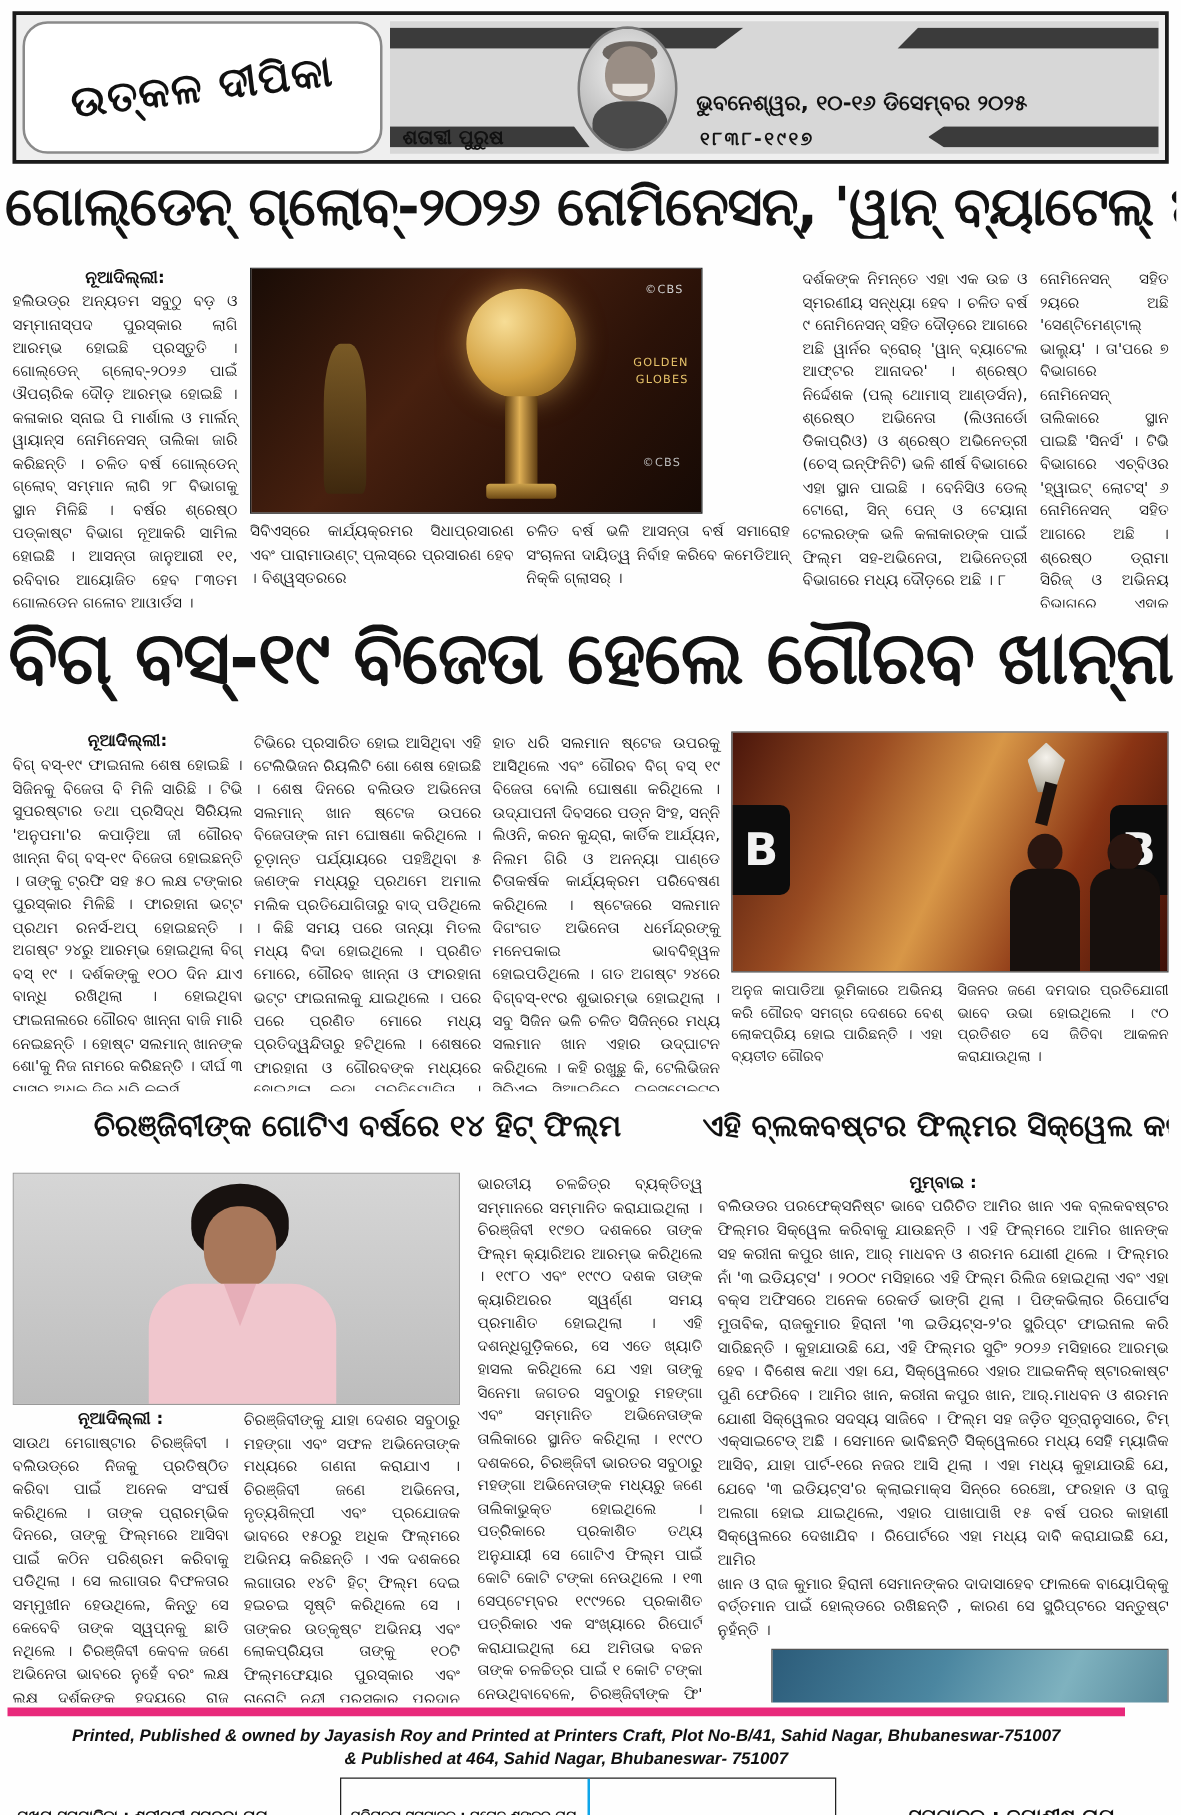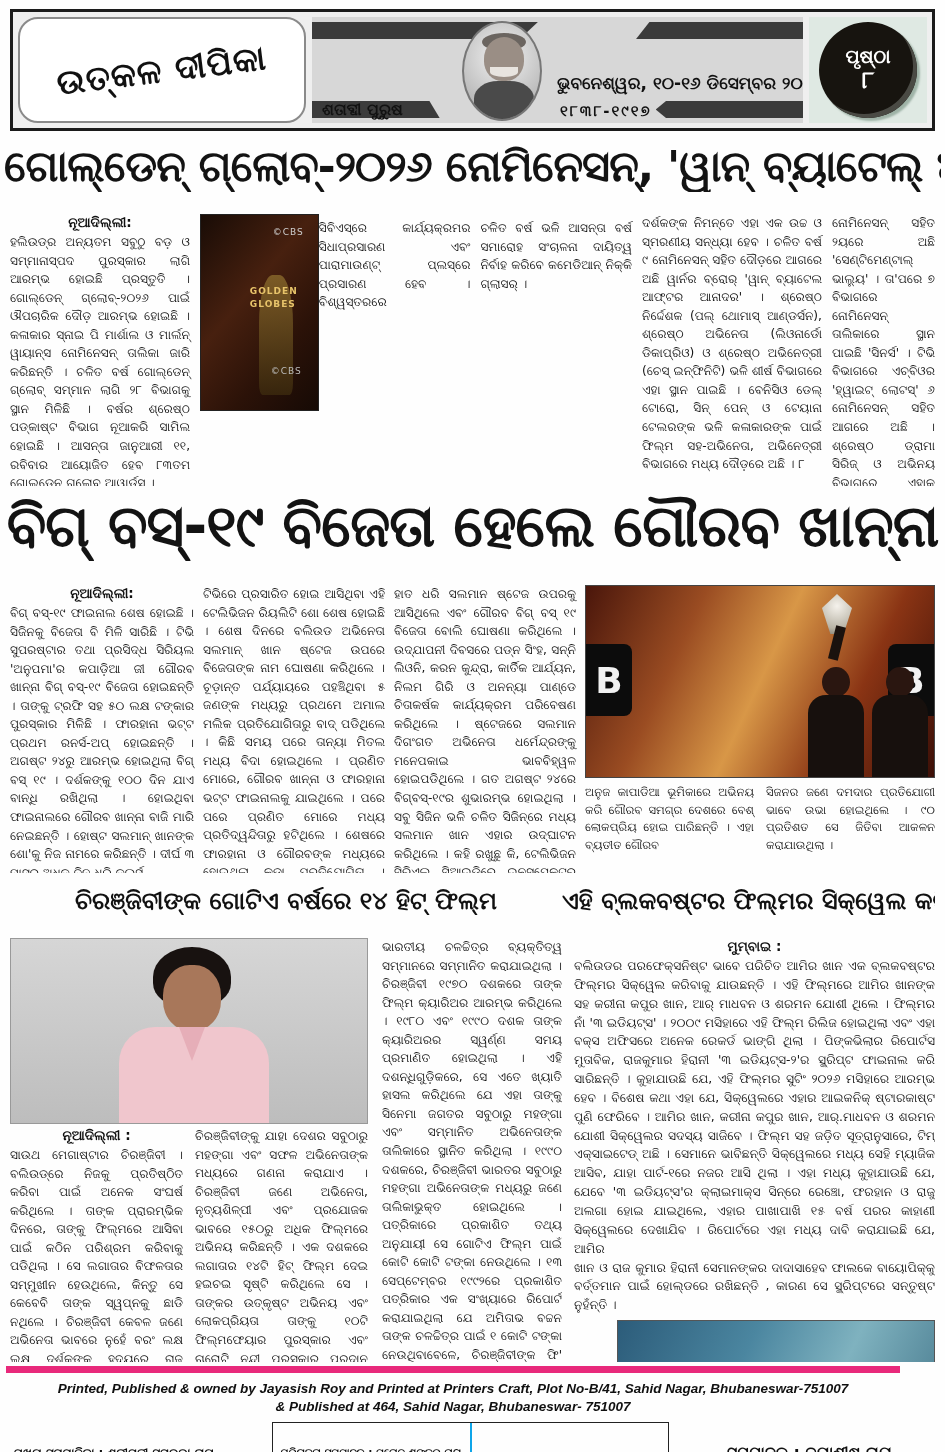--- a/index.html
+++ b/index.html
@@ -51,33 +51,33 @@
   .h-a2 { top:492px; font-size:58px; letter-spacing:-1px; }
   .h-row3 { position:absolute; top:887px; left:10px; width:925px; display:flex; overflow:hidden; }
   .h-a3 { width:552px; font-size:24px; font-weight:bold; text-align:center; white-space:nowrap; overflow:hidden; }
   .h-a4 { flex:1; font-size:24px; font-weight:bold; text-align:center; white-space:nowrap; overflow:hidden; }
   
   .bt { font-size:12.2px; line-height:1.52; text-align:justify; color:#141414; }
   .dateline { text-align:center; font-weight:bold; font-size:13.5px; margin-bottom:2px; }
   
   .a1 { position:absolute; top:214px; left:10px; width:925px; height:272px; display:flex; gap:10px; overflow:hidden; }
   .a1 .c1 { width:180px; }
-  .a1 .mid { width:432px; display:flex; flex-direction:row; }
+  .a1 .mid { width:432px; display:flex; flex-direction:column; }
   .a1 .under { display:flex; gap:10px; margin-top:5px; }
   .a1 .under p { flex:1; }
   .a1 .c3 { width:180px; }
   .a1 .c4 { flex:1; }
   .gg-photo { position:relative; width:362px; height:197px; background:linear-gradient(130deg,#190c06,#47200f 40%,#2b1208 70%,#160a05); border:1px solid #222; overflow:hidden; }
   .gg-globe { position:absolute; left:172px; top:16px; width:88px; height:88px; border-radius:50%;
     background:radial-gradient(circle at 35% 30%, #f7dd96, #d2a040 55%, #7e5516); box-shadow:0 0 22px rgba(255,205,100,.5); }
   .gg-stem { position:absolute; left:203px; top:102px; width:26px; height:72px; background:linear-gradient(90deg,#5d3c12,#e0b055 45%,#5d3c12); }
   .gg-base { position:absolute; left:188px; top:172px; width:56px; height:12px; border-radius:3px; background:linear-gradient(#caa04a,#6e4a15); }
   .gg-side { position:absolute; left:58px; top:60px; width:34px; height:120px; background:linear-gradient(#8a6a2c,#3c2a0e); border-radius:40% 40% 10% 10%; opacity:.8; }
   .gg-credit { position:absolute; right:14px; top:12px; color:#cfcfcf; font-size:9px; letter-spacing:1px; }
-  .gg-brand { position:absolute; right:10px; top:70px; width:58px; color:#e7c36a; font-size:9px; font-weight:bold; text-align:left; letter-spacing:1px; line-height:1.4; }
+  .gg-brand { position:absolute; right:10px; top:70px; width:58px; color:#e7c36a; font-size:9px; font-weight:normal; text-align:right; letter-spacing:1px; line-height:1.4; }
   .gg-credit2 { position:absolute; right:16px; bottom:34px; color:#bdbdbd; font-size:9px; letter-spacing:1px; }
   
   .a2 { position:absolute; top:585px; left:10px; width:925px; height:288px; display:flex; gap:9px; overflow:hidden; }
   .a2 .c1 { width:184px; }
   .a2 .c2 { width:182px; }
   .a2 .c3 { width:182px; }
   .a2 .right { flex:1; display:flex; flex-direction:column; }
   .bb-photo { position:relative; width:100%; height:193px; border:1px solid #444; overflow:hidden;
     background:linear-gradient(115deg,#4a160b,#9a4c22 28%,#d89747 50%,#8a3414 74%,#3c0f07); }
   .bb-b { position:absolute; top:58px; width:46px; height:72px; background:#0c0c0c; color:#f2f2f2;
@@ -136,26 +136,20 @@
       <div class="portrait">
         <div class="turban"></div>
         <div class="head"></div>
         <div class="mustache"></div>
         <div class="body"></div>
       </div>
       <div class="mast-tagline">ଶତାବ୍ଦୀ ପୁରୁଷ</div>
       <div class="mast-date">ଭୁବନେଶ୍ୱର, ୧୦-୧୬ ଡିସେମ୍ବର ୨୦୨୫</div>
       <div class="mast-years">୧୮୩୮-୧୯୧୭</div>
     </div>
-    <div class="badge-panel">
-      <div class="page-badge">
-        <div class="lbl">ପୃଷ୍ଠା</div>
-        <div class="num">୮</div>
-      </div>
-    </div>
   </div>
 
   <div class="headline h-a1">ଗୋଲ୍ଡେନ୍ ଗ୍ଲୋବ୍-୨୦୨୬ ନୋମିନେସନ୍, 'ୱାନ୍ ବ୍ୟାଟେଲ୍ ଆଫ୍ଟର୍ ଆନାଦର'କୁ ୯ ବିଭାଗ</div>
   <div class="a1">
     <div class="c1">
       <div class="dateline">ନୂଆଦିଲ୍ଲୀ:</div>
       <p class="bt">ହଲିଉଡ୍‌ର ଅନ୍ୟତମ ସବୁଠୁ ବଡ଼ ଓ ସମ୍ମାନାସ୍ପଦ ପୁରସ୍କାର ଲାଗି ଆରମ୍ଭ ହୋଇଛି ପ୍ରସ୍ତୁତି । ଗୋଲ୍ଡେନ୍ ଗ୍ଲୋବ୍-୨୦୨୬ ପାଇଁ ଔପଚାରିକ ଦୌଡ଼ ଆରମ୍ଭ ହୋଇଛି । କଳାକାର ସ୍ନାଇ ପି ମାର୍ଶାଲ ଓ ମାର୍ଲନ୍ ୱାୟାନ୍ସ ନୋମିନେସନ୍ ତାଲିକା ଜାରି କରିଛନ୍ତି । ଚଳିତ ବର୍ଷ ଗୋଲ୍ଡେନ୍ ଗ୍ଲୋବ୍ ସମ୍ମାନ ଲାଗି ୨୮ ବିଭାଗକୁ ସ୍ଥାନ ମିଳିଛି । ବର୍ଷର ଶ୍ରେଷ୍ଠ ପଡ୍‌କାଷ୍ଟ ବିଭାଗ ନୂଆକରି ସାମିଲ ହୋଇଛି । ଆସନ୍ତା ଜାନୁଆରୀ ୧୧, ରବିବାର ଆୟୋଜିତ ହେବ ୮୩ତମ ଗୋଲଡେନ ଗ୍ଲୋବ ଆୱାର୍ଡସ ।</p>
     </div>
     <div class="mid">
       <div class="gg-photo">

